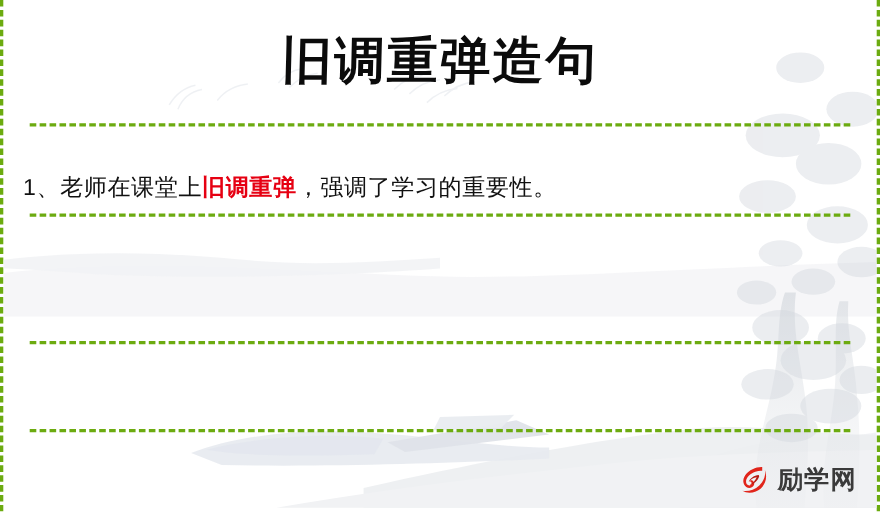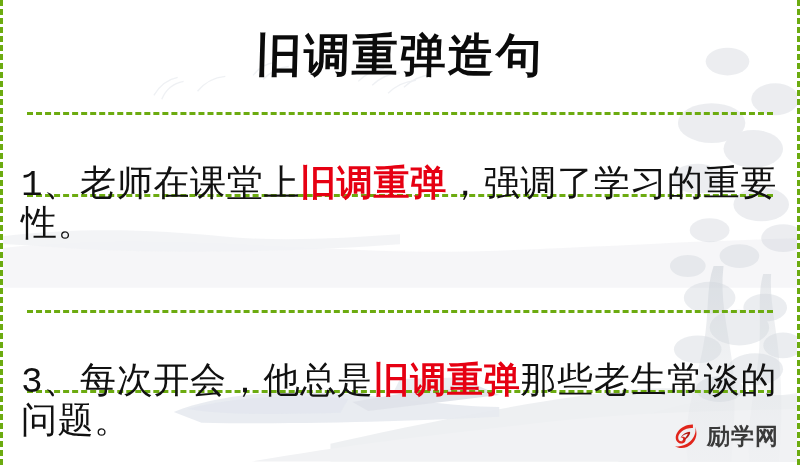--- a/index.html
+++ b/index.html
@@ -71,22 +71,22 @@
   #divider-2 { top: 194px; }
   #divider-3 { top: 310px; }
   #divider-4 { top: 390px; }
 
   
   .sentence {
     position: absolute;
     left: 18px;
     right: 20px;
     z-index: 3;
-    font-family: Liberation Mono, monospace;
-    font-size: 36px;
+    font-family: Liberation Sans, sans-serif;
+    font-size: 21px;
     line-height: 40px;
     color: #111111;
     letter-spacing: 0.5px;
     text-align: justify;
   }
   #sentence-1 { top: 130px; }
   #sentence-2 { top: 213px; }
   #sentence-3 { top: 327px; }
 
   .kw {
@@ -195,21 +195,20 @@
   </div>
 
   <div class="divider" id="divider-1"></div>
   <div class="divider" id="divider-2"></div>
   <div class="divider" id="divider-3"></div>
   <div class="divider" id="divider-4"></div>
 
   <p class="sentence" id="sentence-1"><span>1、</span><span>老师在课堂上</span><span class="kw">旧调重弹</span><span>，强调了学习的重要性。</span></p>
 
 
-  <p class="sentence" id="sentence-3"><span>3、</span><span>每次开会，他总是</span><span class="kw">旧调重弹</span><span>那些老生常谈的问题。</span></p>
 
   <div id="logo">
     <svg id="logo-mark" viewBox="0 0 40 40" aria-hidden="true">
       <path d="M30.5 6.5 C 24 6.2, 16.5 9.5, 12.5 15.2 C 9.2 19.8, 9.6 25.2, 13.4 27.8
                C 16.2 29.7, 19.8 28.9, 21.4 26.4 C 22.6 24.5, 22.1 22.2, 20.3 21.2
                C 18.9 20.4, 17.2 20.9, 16.6 22.2 C 17.8 21.9, 18.8 22.4, 19.1 23.4
                C 19.5 24.8, 18.5 26.1, 16.9 26.2 C 14.7 26.3, 13.0 24.4, 13.2 21.8
                C 13.5 17.6, 17.6 13.6, 23.2 11.6 C 26.0 10.6, 28.6 10.3, 30.5 10.6 Z" fill="#e1251b"></path>
       <path d="M33.2 9.2 C 34.6 14.8, 32.4 21.6, 27.4 26.2 C 22.2 31.0, 15.2 33.2, 9.4 32.0
                C 13.0 34.4, 18.6 34.8, 23.6 32.8 C 30.8 29.9, 35.2 22.6, 34.6 15.8

